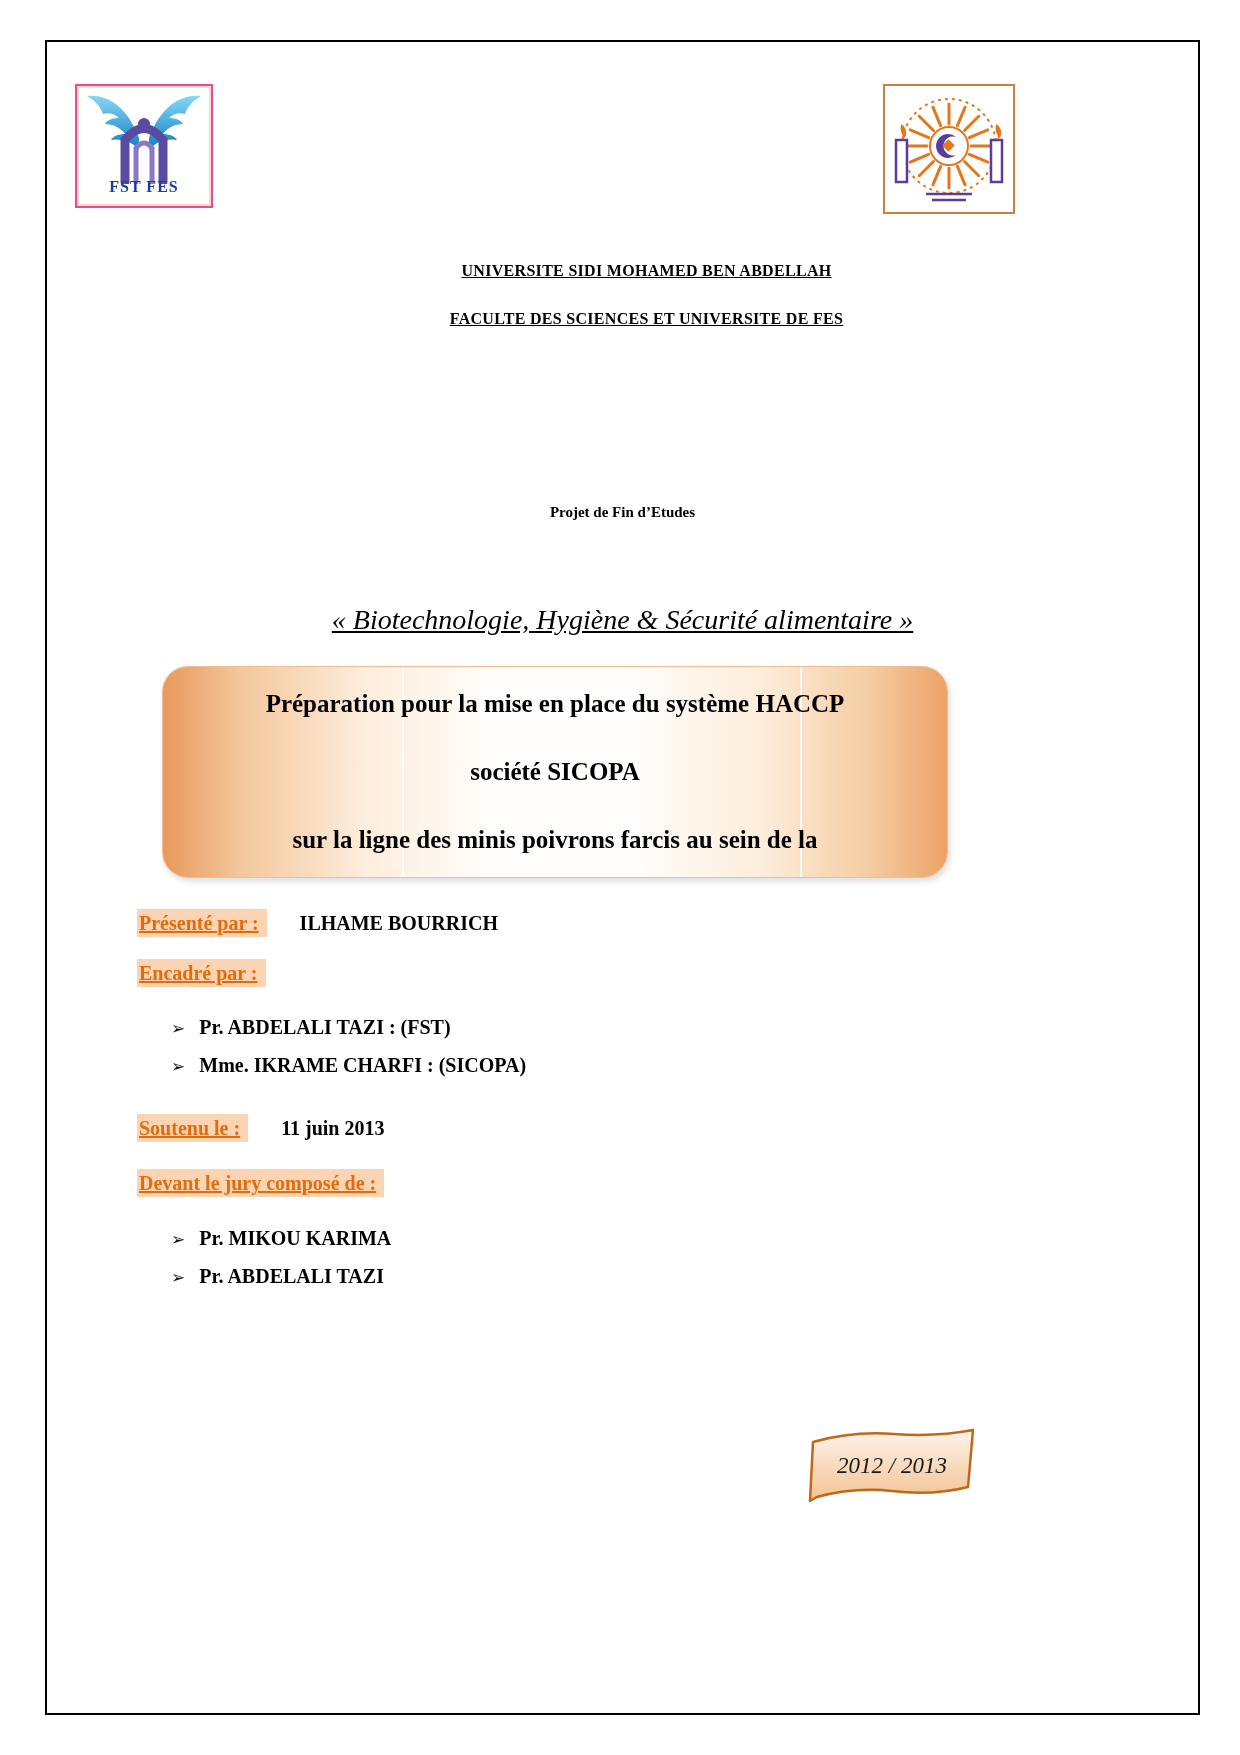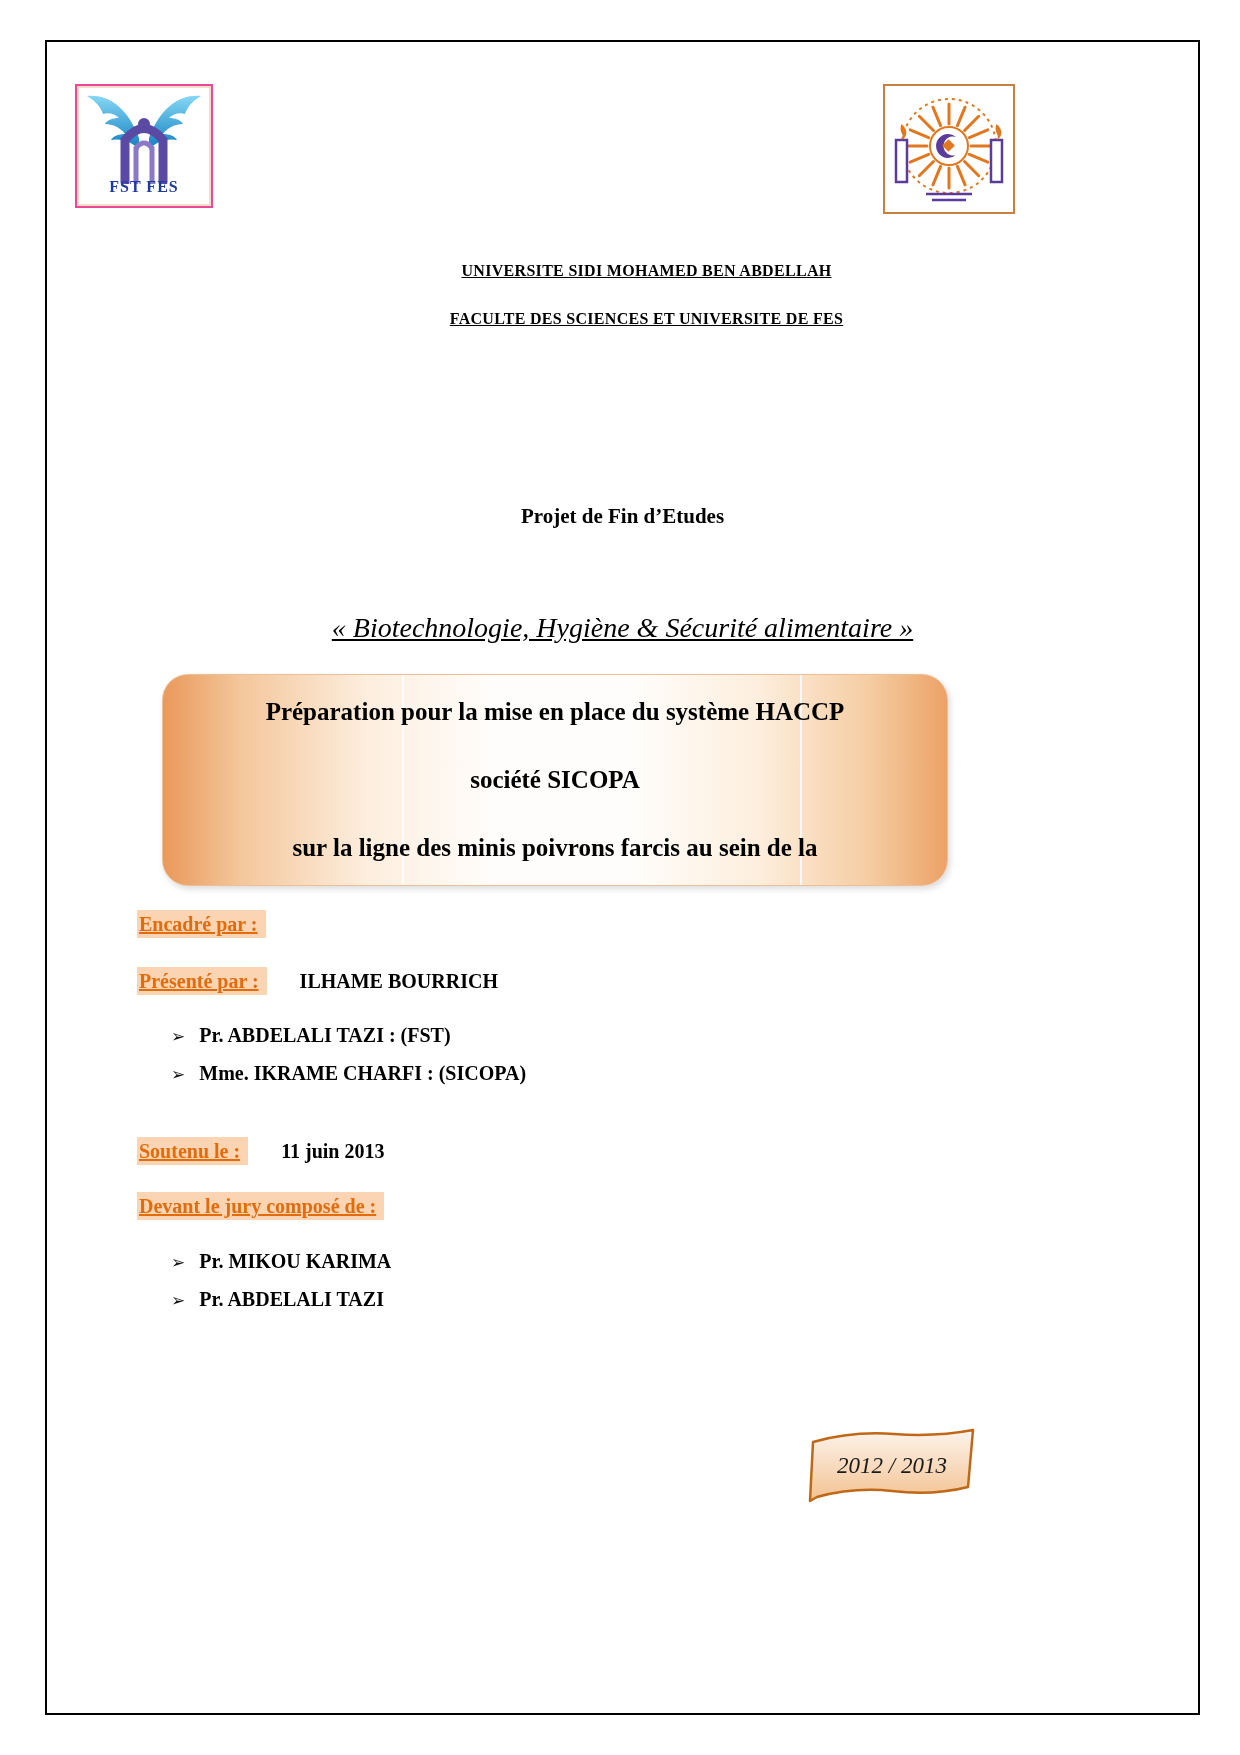--- a/index.html
+++ b/index.html
@@ -15,42 +15,42 @@
   
   .logos-row { display:flex; justify-content:space-between; align-items:flex-start; padding:42px 183px 0 28px; }
   .logo { background:#fff; display:flex; flex-direction:column; align-items:center; overflow:hidden; }
   .logo-left { width:138px; height:124px; border:2px solid #ec4899; box-shadow: inset 0 0 0 2px #f7dcc8; }
   .logo-right { width:132px; height:130px; border:2px solid #c87f3f; padding-top:2px; }
   .logo-caption { font-weight:bold; font-size:16px; color:#1d3a9e; letter-spacing:1px; margin-top:-6px; }
 
   
   .uni { text-align:center; font-weight:bold; font-size:16px; text-decoration:underline; letter-spacing:.3px; margin-top:48px;padding-left:48px; }
   .fac { margin-top:30px; }
-  .project-type { text-align:center; font-weight:bold; font-size:21px; margin-top:176px; }
+  .project-type { text-align:center; font-weight:bold; font-size:15px; margin-top:176px; }
   .script-block { text-align:center; margin-top:78px; font-style:italic; font-size:28px; line-height:41px; }
   .script-line { text-decoration:underline; }
 
   
   .title-box {
     position:relative; margin:26px 0 0 115px; width:786px; height:212px;
     border-radius:26px; border:1px solid #eebf97;
     background:linear-gradient(90deg,#e9995a 0%,#f4c79c 10%,#fdeede 26%,#fffdfb 42%,#fffdfb 60%,#fdeedd 76%,#f5cda3 90%,#eca266 100%);
     display:flex; flex-direction:column; justify-content:center; gap:40px;
     text-align:center; font-weight:bold; font-size:25px;
     box-shadow:2px 3px 6px rgba(0,0,0,.14);
   }
   .seam { position:absolute; top:0; bottom:0; width:2px; background:rgba(255,255,255,.8); }
   .seam-1 { left:30.5%; } .seam-2 { left:81.3%; }
   .title-line { position:relative; z-index:1; padding:0 14px; }
 
   
   .info-row { margin-left:90px; font-size:20px; }
   .presented { margin-top:34px; }
   .encadre { margin-top:27px; }
-  .soutenu { margin-top:51px; }
+  .soutenu { margin-top:36px; }
   .jury-row { margin-top:32px; }
   .label-hl { background:#fbd4b4; color:#e36c0a; font-weight:bold; text-decoration:underline; padding:3px 8px 3px 2px; }
   .value { font-weight:bold; margin-left:28px; }
 
   .bullets { list-style:none; margin:27px 0 0 124px; }
   .bullets li { font-weight:bold; font-size:20px; line-height:30px; margin-bottom:7px; display:flex; align-items:baseline; }
   .glyph { font-family:"DejaVu Sans", sans-serif; font-size:17px; margin-right:14px; color:#111; }
   .jury-bullets { margin-top:28px; }
 
   
@@ -135,27 +135,27 @@
     </div>
 
     <div class="title-box">
       <div class="seam seam-1"></div>
       <div class="seam seam-2"></div>
       <div class="title-line">Préparation pour la mise en place du système HACCP</div>
       <div class="title-line">société SICOPA</div>
       <div class="title-line">sur  la ligne des minis poivrons farcis au sein de la</div>
     </div>
 
-    <div class="info-row encadre">
-      <span class="label-hl">Encadré par :</span>
-    </div>
-
     <div class="info-row presented">
       <span class="label-hl">Présenté par :</span>
       <span class="value">ILHAME BOURRICH</span>
+    </div>
+
+    <div class="info-row encadre">
+      <span class="label-hl">Encadré par :</span>
     </div>
 
     <ul class="bullets">
       <li>
         <span class="glyph">➢</span>
         <span>Pr. ABDELALI TAZI : (FST)</span>
       </li>
       <li>
         <span class="glyph">➢</span>
         <span>Mme.  IKRAME CHARFI : (SICOPA)</span>

